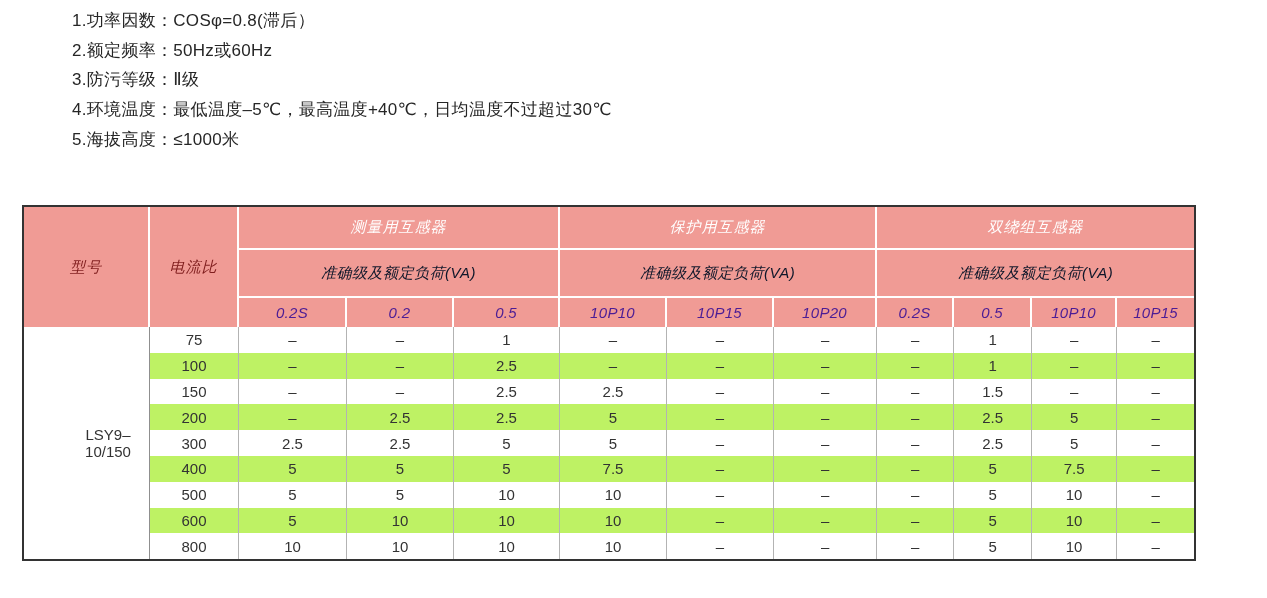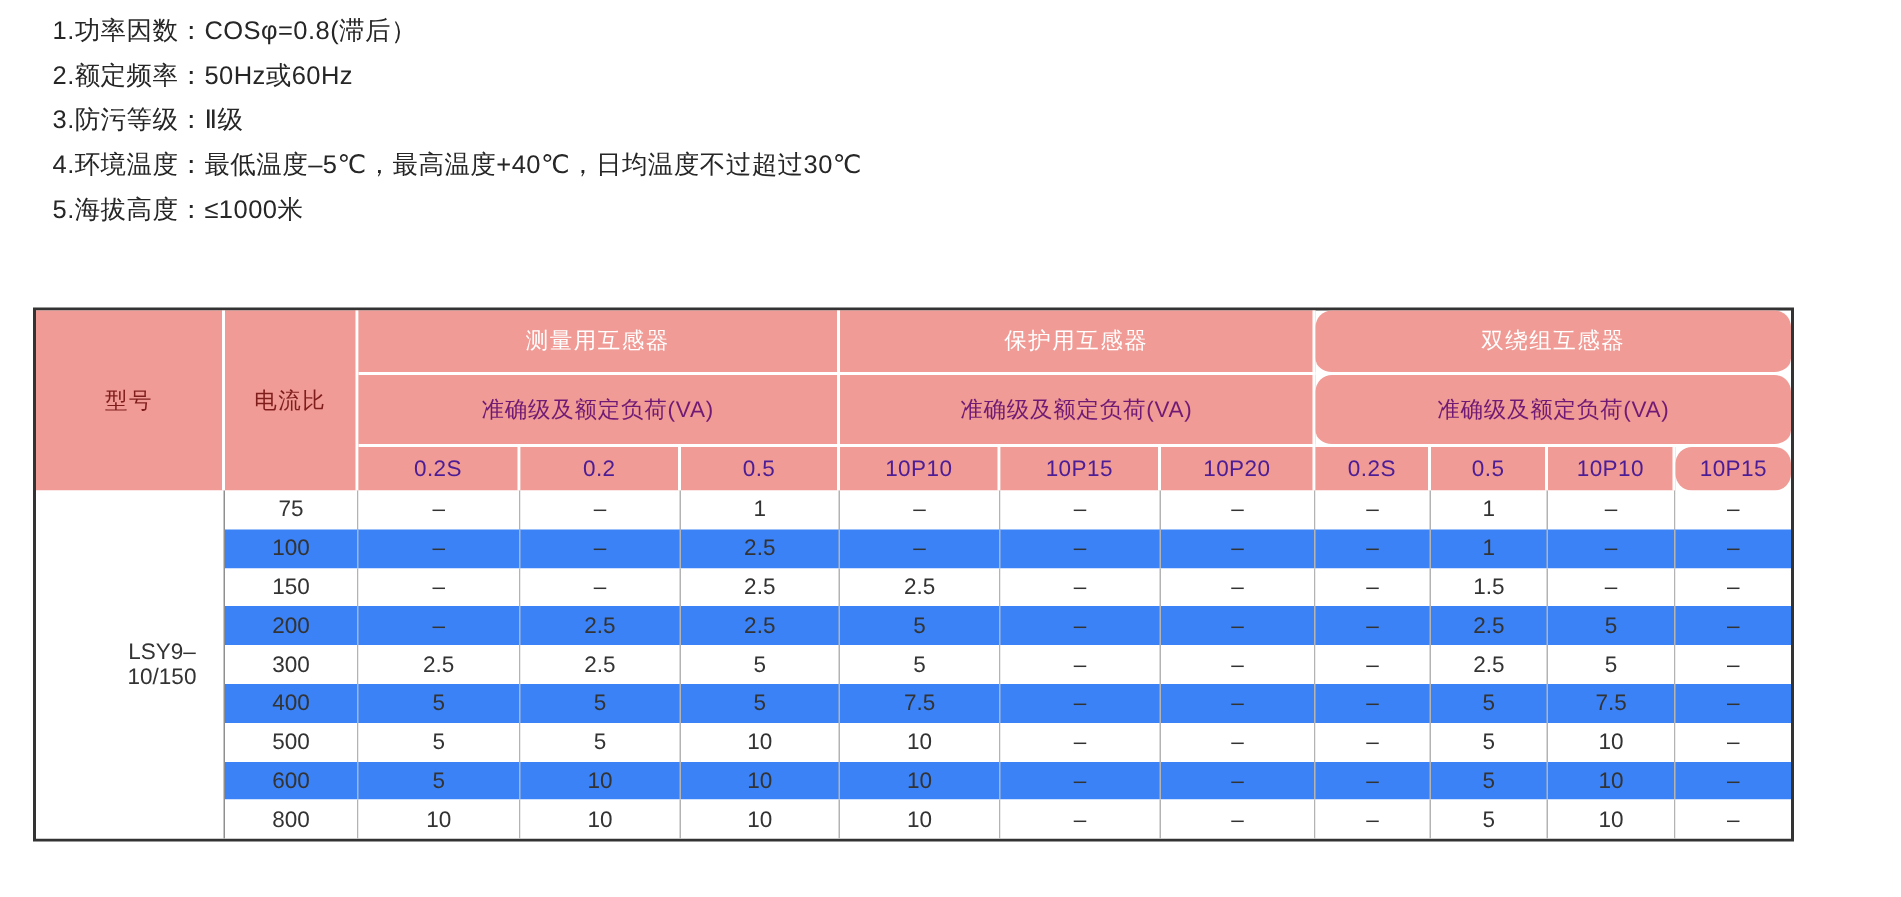--- a/index.html
+++ b/index.html
@@ -7,47 +7,47 @@
     width:1267px;height:598px;position:relative;overflow:hidden;
     font-family:"Liberation Sans","DejaVu Sans",sans-serif;
     -webkit-font-smoothing:antialiased;
   }
   .page{position:absolute;inset:0;background:#ffffff;}
 
   
   .spec-list{position:absolute;left:35px;top:6px;}
   .spec-line{
     height:29.6px;display:flex;align-items:center;
-    font-size:17px;color:#262626;white-space:pre;letter-spacing:0.3px;
+    font-size:17px;color:#262626;white-space:pre;letter-spacing:0.3px;margin-left:37px;
   }
 
   
   .table-wrap{position:absolute;left:22px;top:205px;}
   table{
     border-collapse:separate;border-spacing:0;table-layout:fixed;
     width:1170px;border:2px solid #333333;
   }
   th,td{box-sizing:border-box;padding:0;text-align:center;vertical-align:middle;}
 
   thead th{
     background:#F09B95;font-weight:normal;
-    border-right:2px solid #ffffff;border-bottom:2px solid #ffffff;
-  }
-  thead tr th:last-child{border-right:none;border-radius:11px;}
+    border-right:2px solid #ffffff;border-bottom:2px solid #ffffff;font-style:italic;
+  }
+  thead tr th:last-child{border-right:none;}
   thead .grp-row th{height:43px;color:#ffffff;font-size:15px;letter-spacing:1px;}
-  thead .sub-row th{height:48px;color:#701a75;font-size:15px;letter-spacing:0.5px;}
+  thead .sub-row th{height:48px;color:#0f172a;font-size:15px;letter-spacing:0.5px;}
   thead .acc-row th{height:29px;color:#4c1d95;font-size:15px;border-bottom:none;letter-spacing:0.3px;}
   thead th.span-cell{border-bottom:none;color:#7f1d1d;font-size:15px;letter-spacing:1px;}
 
   tbody td{
     height:25.8px;font-size:15px;color:#333333;
     border-right:1px solid #b3b3b3;background:#ffffff;
   }
   tbody td:last-child{border-right:none;}
-  tbody tr.stripe td{background:#3b82f6;}
+  tbody tr.stripe td{background:#bef264;}
   tbody td.model-cell{
     background:#ffffff;border-right:1px solid #8f8f8f;font-size:15px;color:#333333;padding-left:43px;
   }
 </style>
 </head>
 <body>
 
 <main class="page">
 
   <section class="spec-list">

